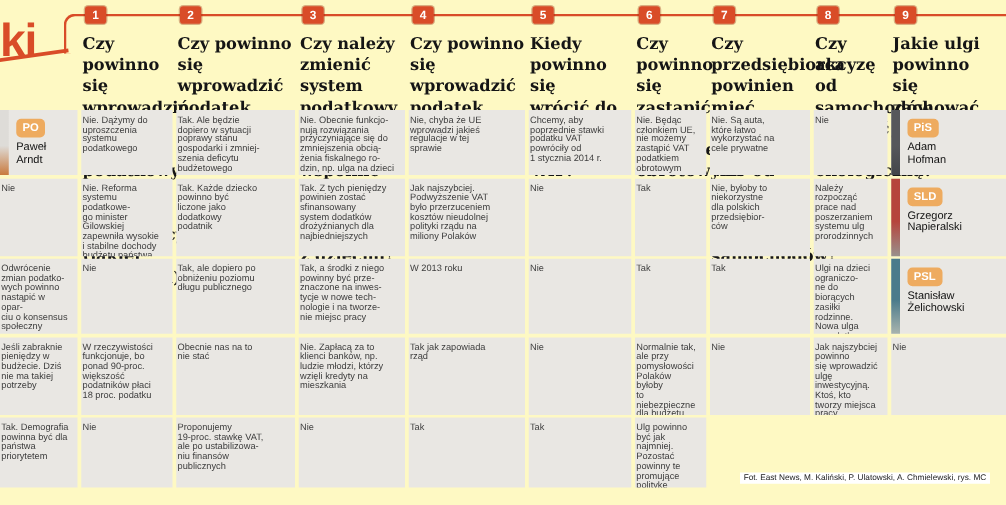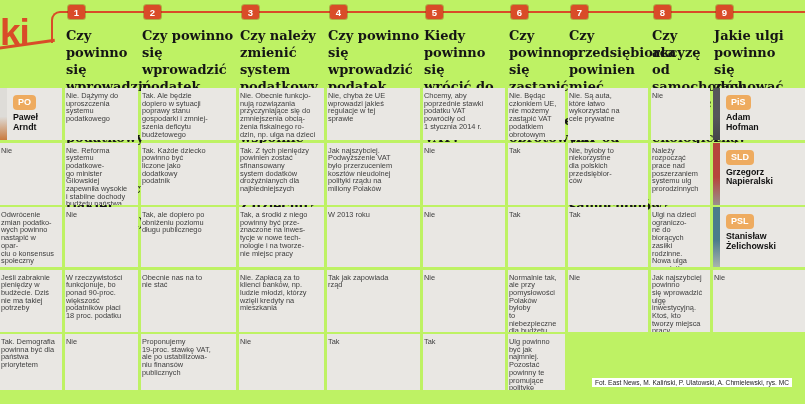--- a/index.html
+++ b/index.html
@@ -2,21 +2,21 @@
 <html lang="pl" style="--accent: #d94c28; --pbadge: #eeab5f; --rowbg: #e9e7e3;"><head>
 <meta charset="utf-8">
 <style>
   :root{
     --accent:#d94c28;
     --pbadge:#eeab5f;
     --rowbg:#e9e7e3;
   }
   *{margin:0;padding:0;box-sizing:border-box;}
   body{background:#fff;}
-  .page{position:relative;width:805px;height:404px;background:#bef264;overflow:hidden;
+  .page{position:relative;width:805px;height:404px;background:#fef9c3;overflow:hidden;
         font-family:"Liberation Sans",sans-serif;}
 
   
   .headline{position:absolute;left:0px;top:14px;font-size:37px;font-weight:bold;
             color:var(--accent);line-height:1;letter-spacing:-1px;z-index:2;}
 
   
   .line-main{position:absolute;left:51px;top:11px;right:0;height:32px;
              border-top:2.6px solid var(--accent);border-left:2.6px solid var(--accent);
              border-top-left-radius:9px;z-index:1;}
@@ -35,21 +35,21 @@
          font-size:13px;line-height:17px;color:#151515;white-space:pre-line;}
 
   .grid{position:absolute;left:0;top:88px;right:7px;display:grid;
         grid-template-columns:62px 73px 95px 85px 93px 82px 57px 80px 59px 1fr;
         grid-template-rows:52px 62px 60px 62px 56px;
         gap:2.5px 3px;}
   .lcell{position:relative;background:var(--rowbg);}
   .photo{position:absolute;left:0;top:0;bottom:0;width:7px;}
   .pbadge{display:inline-block;margin:7px 0 0 13px;background:var(--pbadge);color:#fff;
           font-weight:bold;font-size:9px;line-height:1;padding:3px 5px;border-radius:4px;}
-  .pname{margin:3px 0 0 13px;font-weight:bold;font-size:8.8px;line-height:9.6px;color:#111;
+  .pname{margin:3px 0 0 13px;font-weight:normal;font-size:8.8px;line-height:9.6px;color:#111;
          white-space:pre-line;position:relative;z-index:2;width:82px;}
   .acell{background:var(--rowbg);font-size:7.4px;line-height:7.7px;color:#3d3d3d;
          padding:4px 7px 0 1px;white-space:pre-line;overflow:hidden;}
 
   .credit{position:absolute;right:13px;top:378px;font-size:6.6px;color:#222;
           background:#fff;padding:1px 3px;z-index:3;}
 </style>
 </head>
 <body>
 

